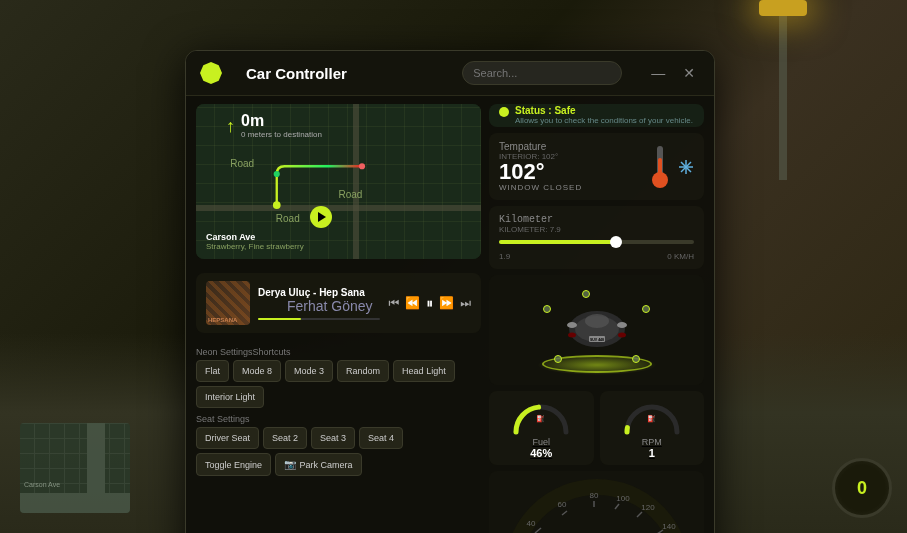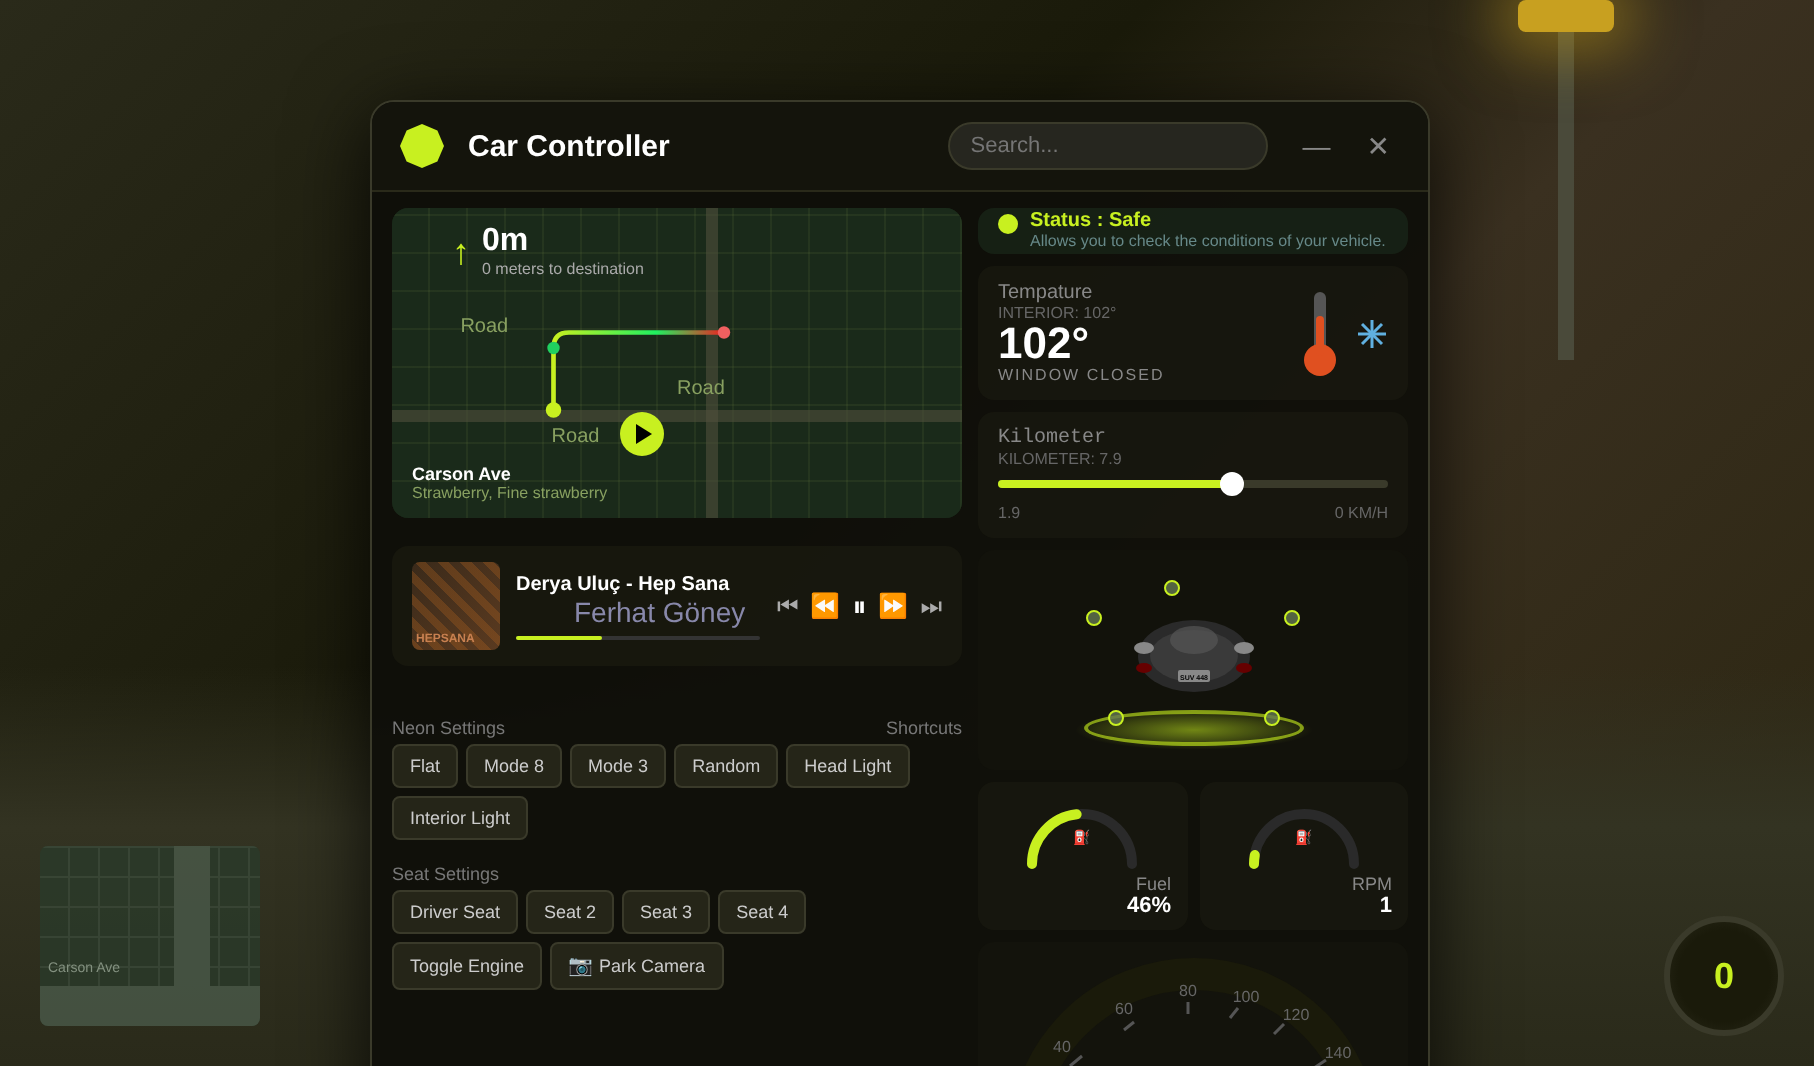--- a/index.html
+++ b/index.html
@@ -101,21 +101,21 @@
       overflow: hidden;
     }
 
     
     .title-bar {
       display: flex;
       align-items: center;
       padding: 10px 14px;
       background: rgba(20,20,12,0.98);
       border-bottom: 1px solid #2a2a1a;
-      gap: 12px;
+      gap: 24px;
     }
     .title-icon {
       width: 22px; height: 22px;
       background: #c8f020;
       clip-path: polygon(50% 0%, 85% 15%, 100% 50%, 85% 85%, 50% 100%, 15% 85%, 0% 50%, 15% 15%);
       flex-shrink: 0;
     }
     .title-text {
       font-size: 15px;
       font-weight: 700;
@@ -479,22 +479,23 @@
     
     .gauges-row {
       display: flex;
       gap: 6px;
       justify-content: center;
     }
     .gauge-card {
       background: rgba(25,25,15,0.7);
       border-radius: 8px;
       padding: 6px 8px;
-      text-align: right;
+      text-align: center;
       flex: 1;
+      text-decoration: underline;
     }
     .gauge-arc {
       display: block;
       margin: 0 auto;
     }
     .gauge-label {
       font-size: 9px;
       color: #888;
       margin-top: 2px;
     }
@@ -530,23 +531,22 @@
     .col-right {
       width: 215px;
       flex-shrink: 0;
       display: flex;
       flex-direction: column;
       gap: 6px;
     }
 
     .section-header {
       display: flex;
-      justify-content: space-between;
+      justify-content: flex-start;
       margin-bottom: 3px;
-      margin-top: 12px;
     }
     .section-title {
       font-size: 9px;
       color: #777;
     }
   </style>
 </head>
 <body>
 
 <div class="bg-scene">

